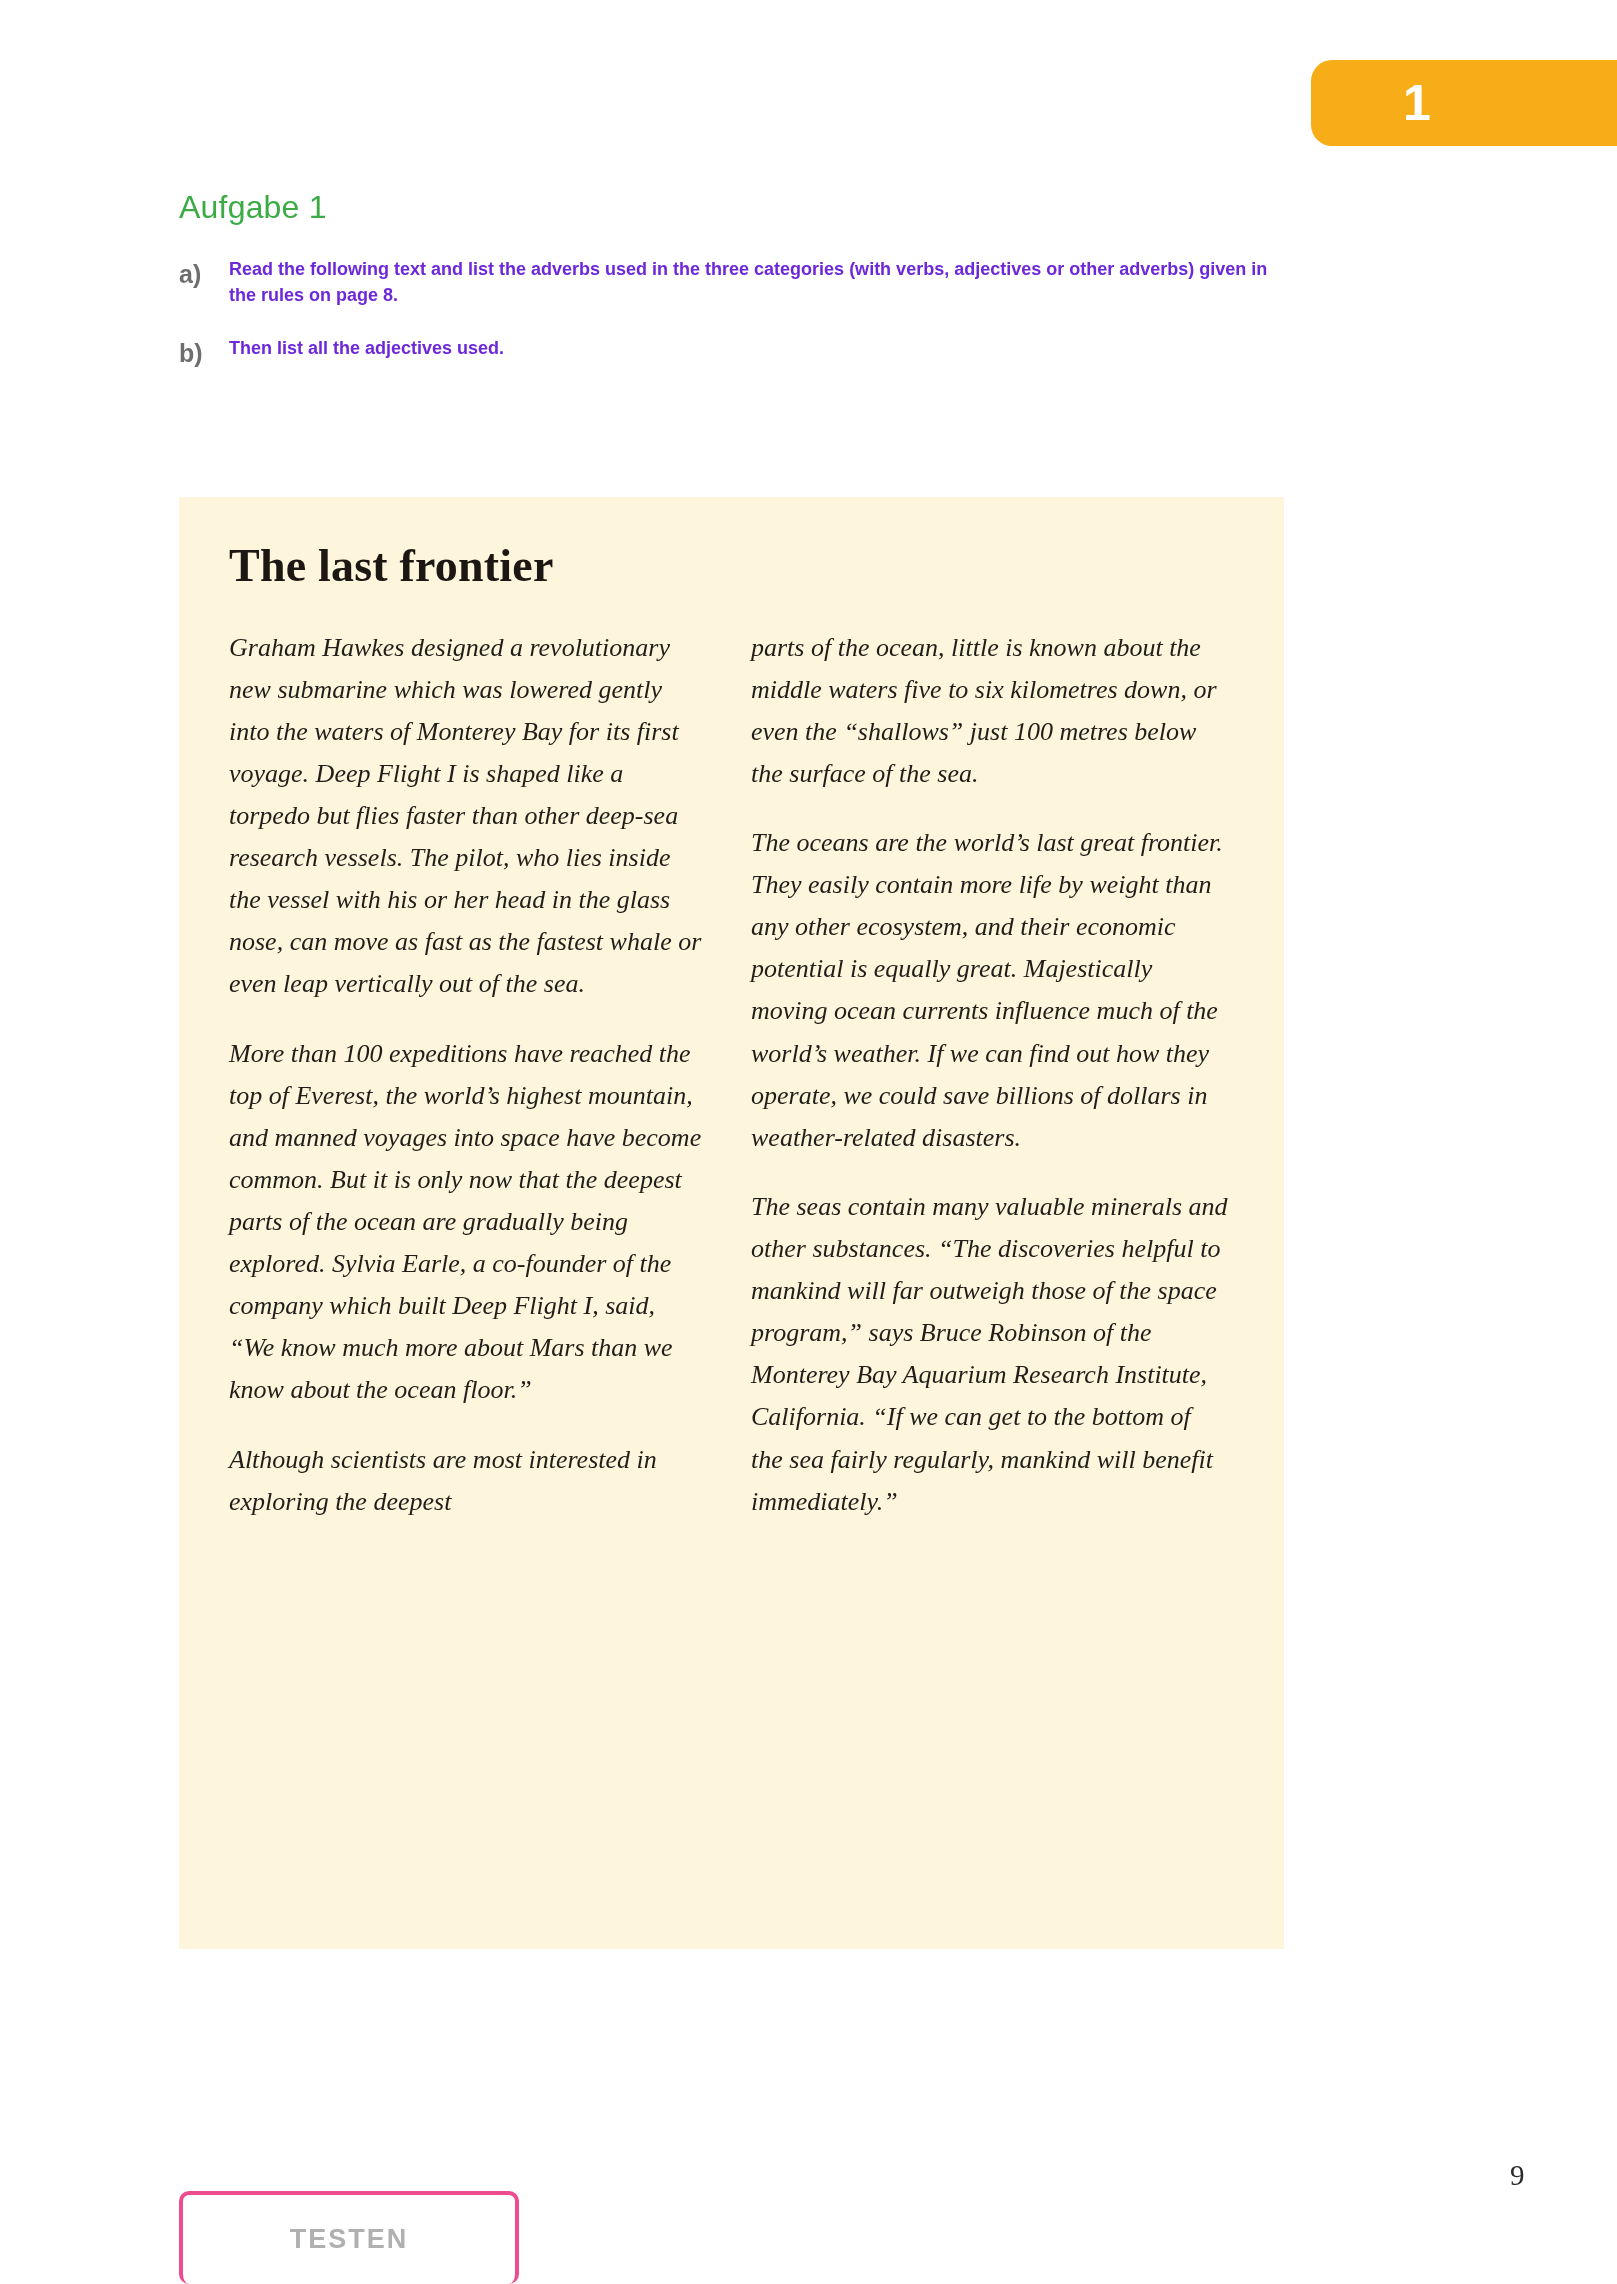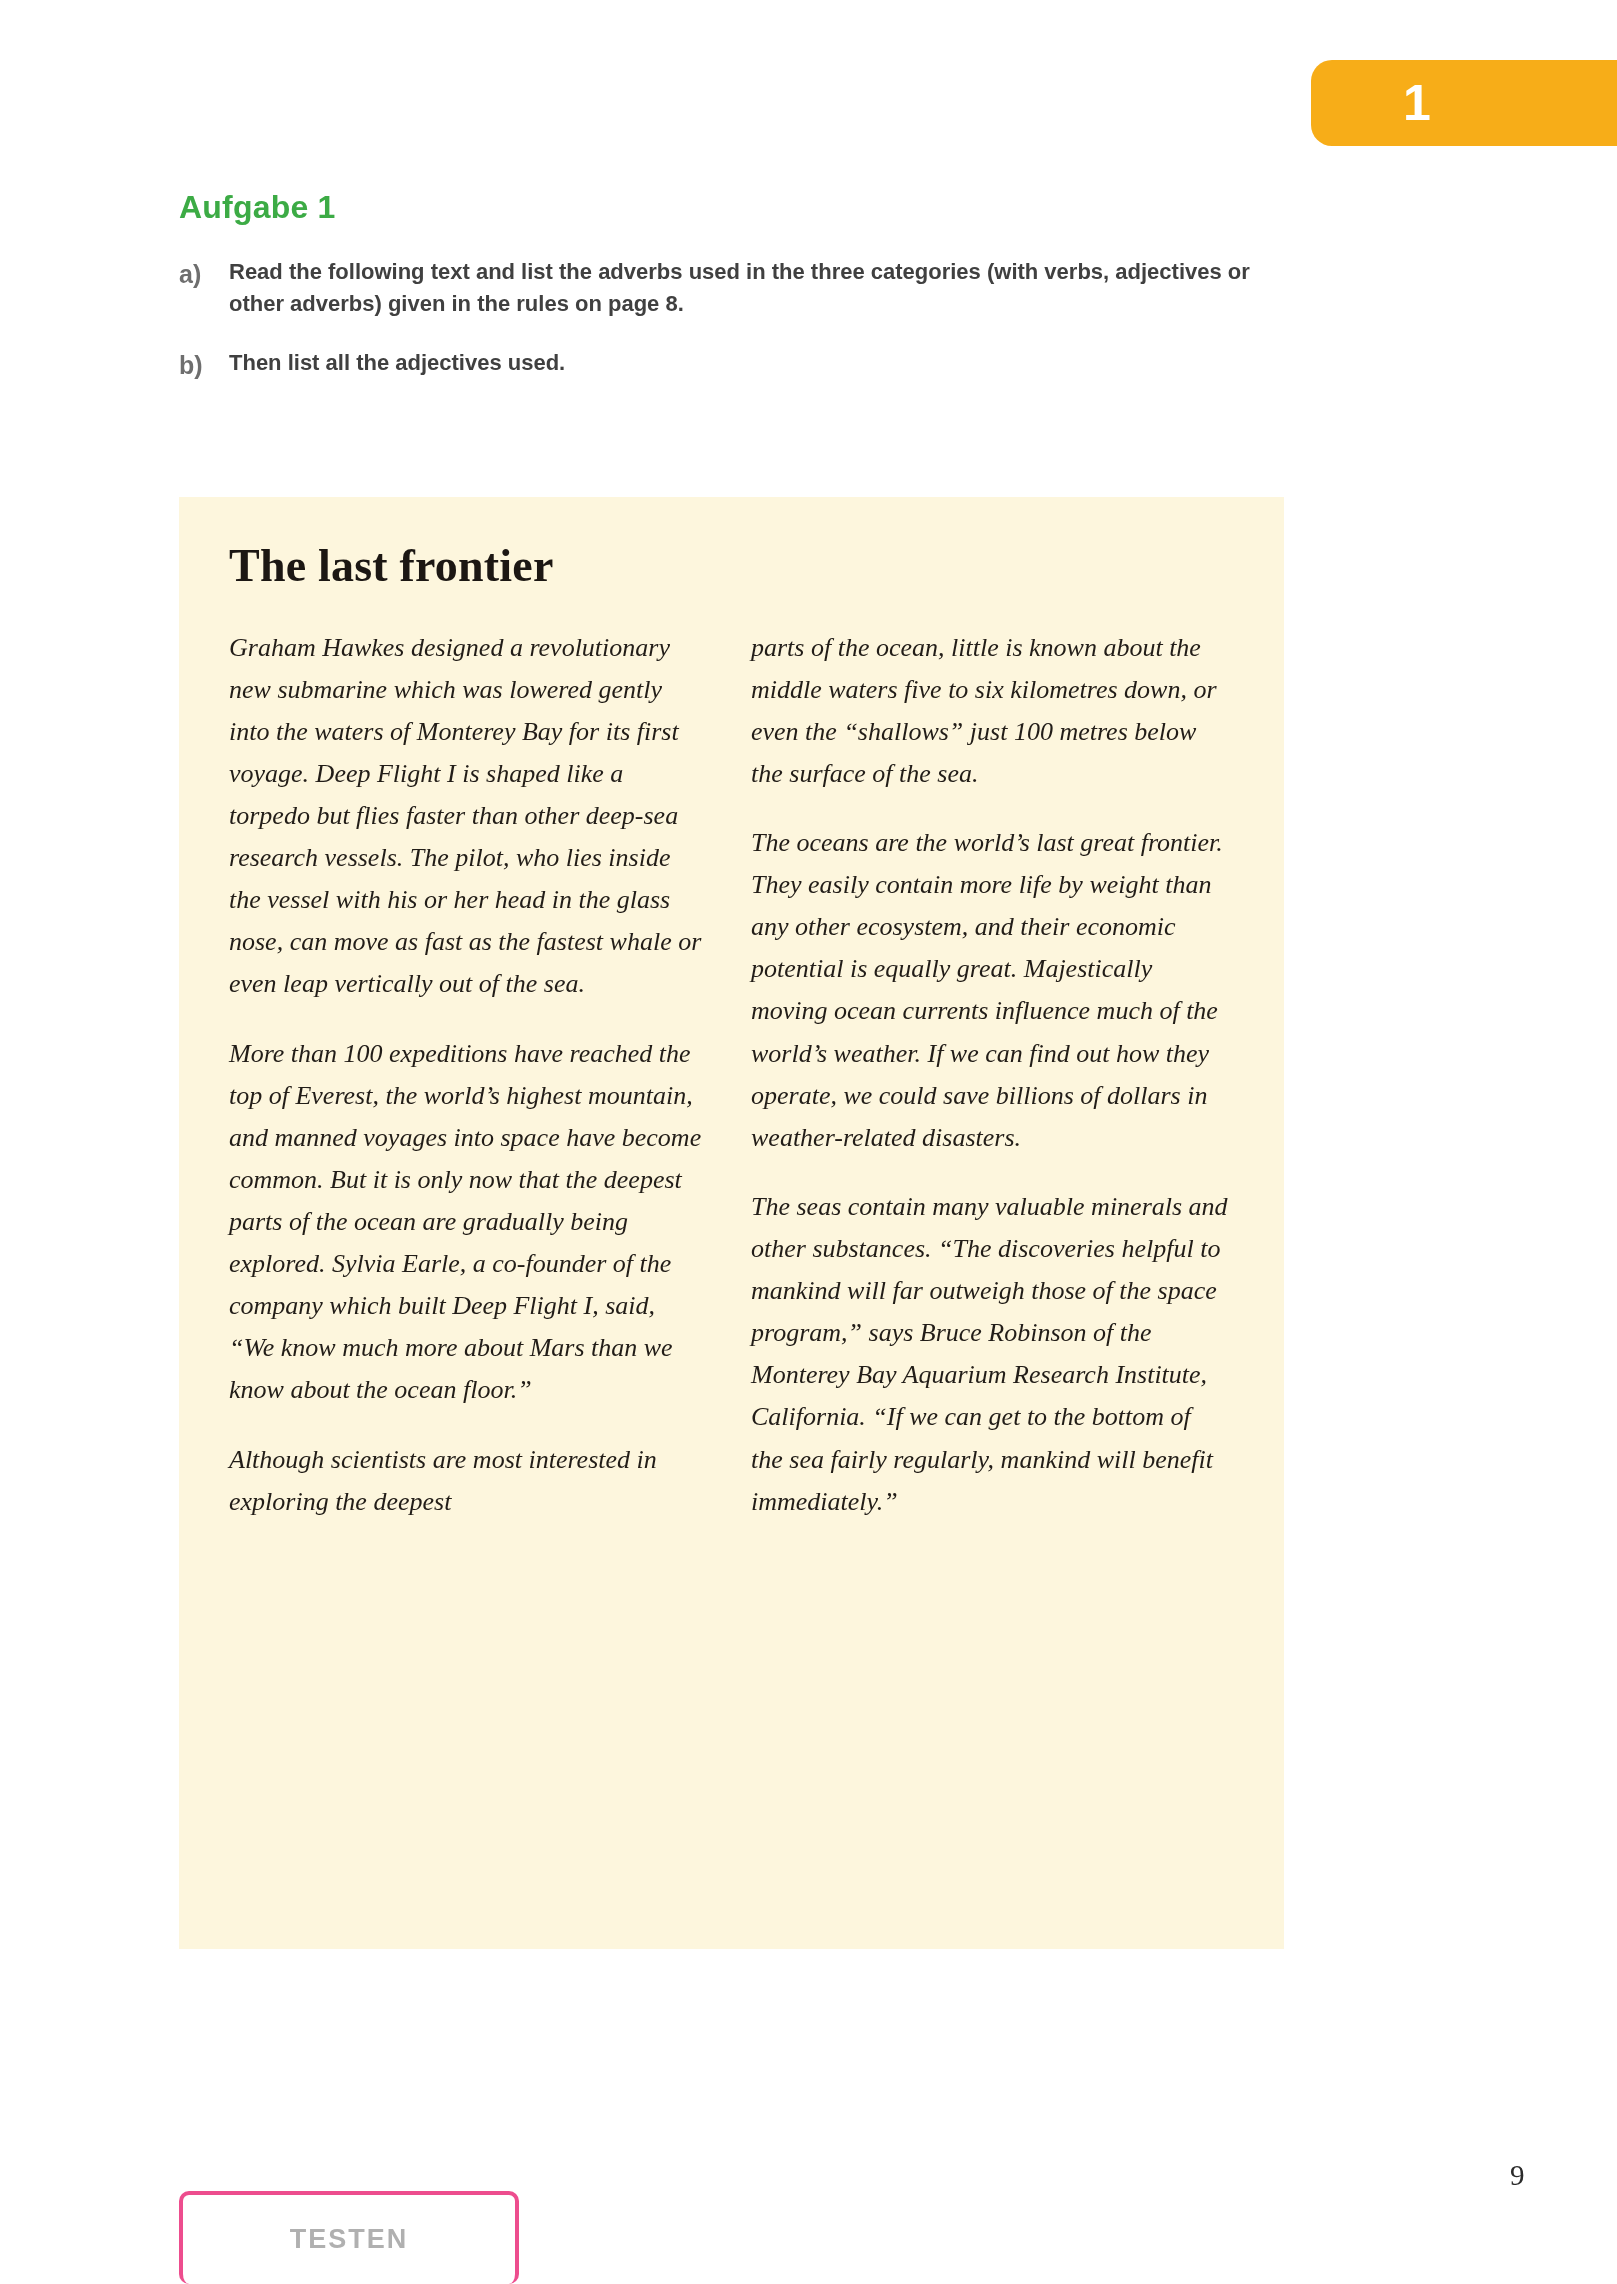--- a/index.html
+++ b/index.html
@@ -39,21 +39,21 @@
     padding-right: 95px;
   }
 
   
   .task-heading {
     position: absolute;
     left: 179px;
     top: 189px;
     color: #3cab45;
     font-size: 32px;
-    font-weight: bold;
+    font-weight: normal;
     letter-spacing: 0.2px;
   }
 
   
   .task-list {
     position: absolute;
     left: 179px;
     top: 256px;
     width: 1128px;
   }
@@ -63,22 +63,22 @@
     margin-bottom: 27px;
   }
   .task-marker {
     flex: 0 0 50px;
     color: #6e6e6e;
     font-size: 25px;
     font-weight: bold;
     line-height: 1.45;
   }
   .task-text {
-    color: #404040;
-    font-size: 22px;
+    color: #6d28d9;
+    font-size: 18px;
     font-weight: bold;
     line-height: 1.45;
     max-width: 1059px;
   }
 
   
   .reading-box {
     position: absolute;
     left: 179px;
     top: 497px;

